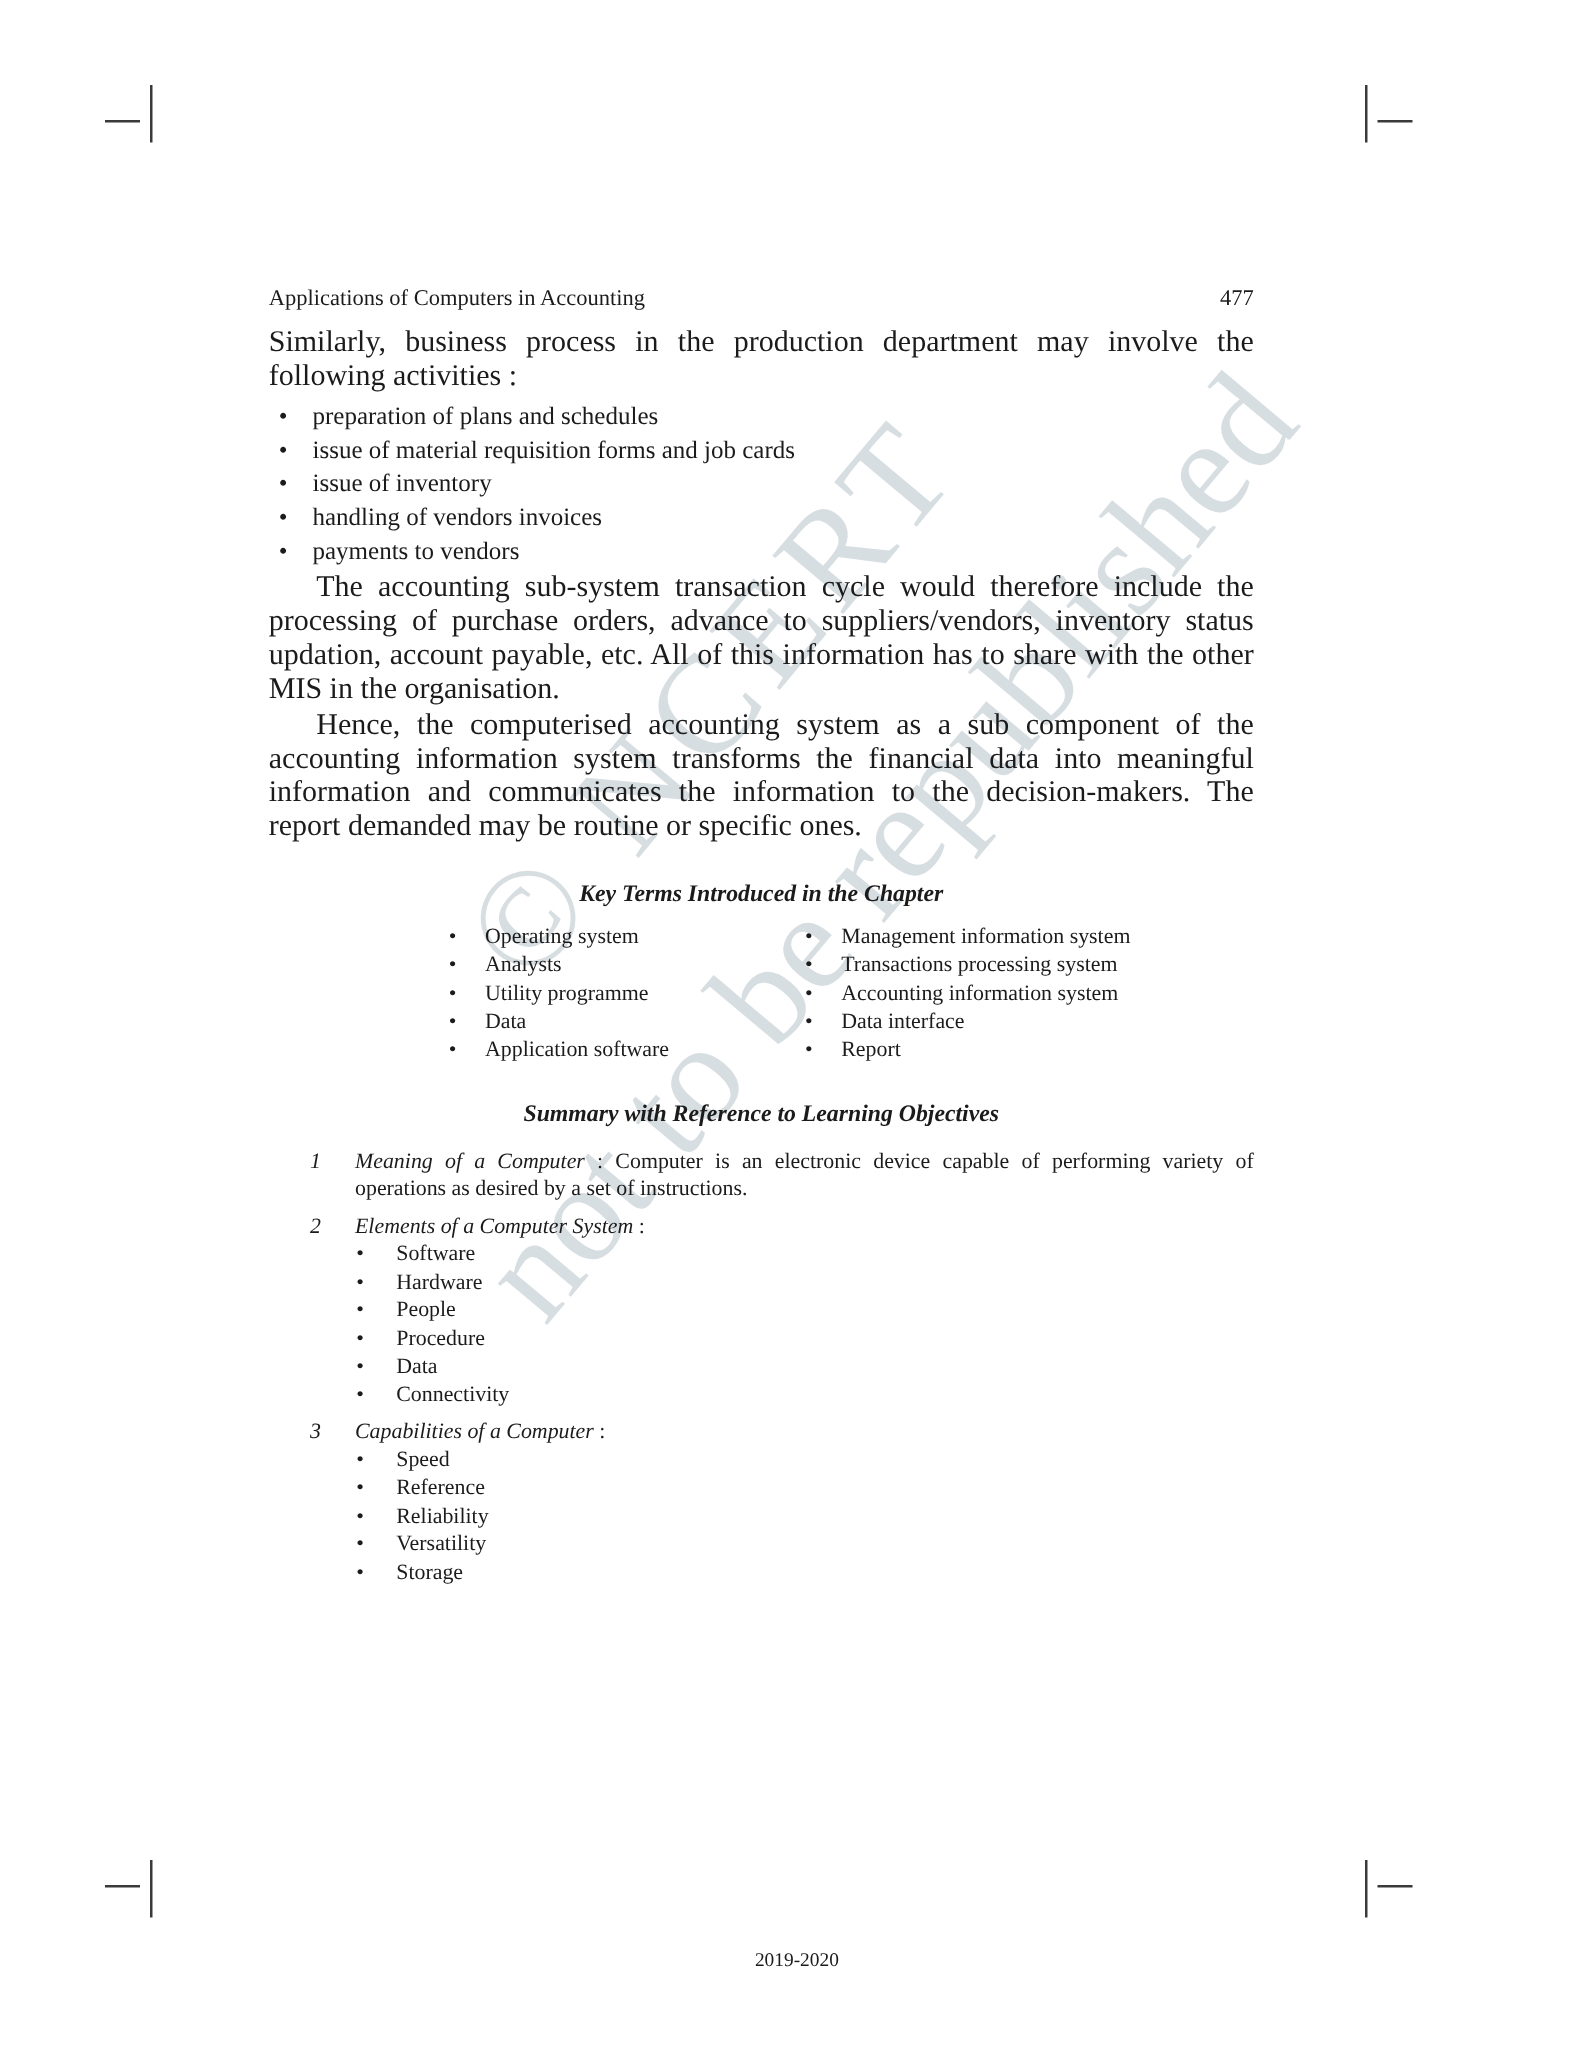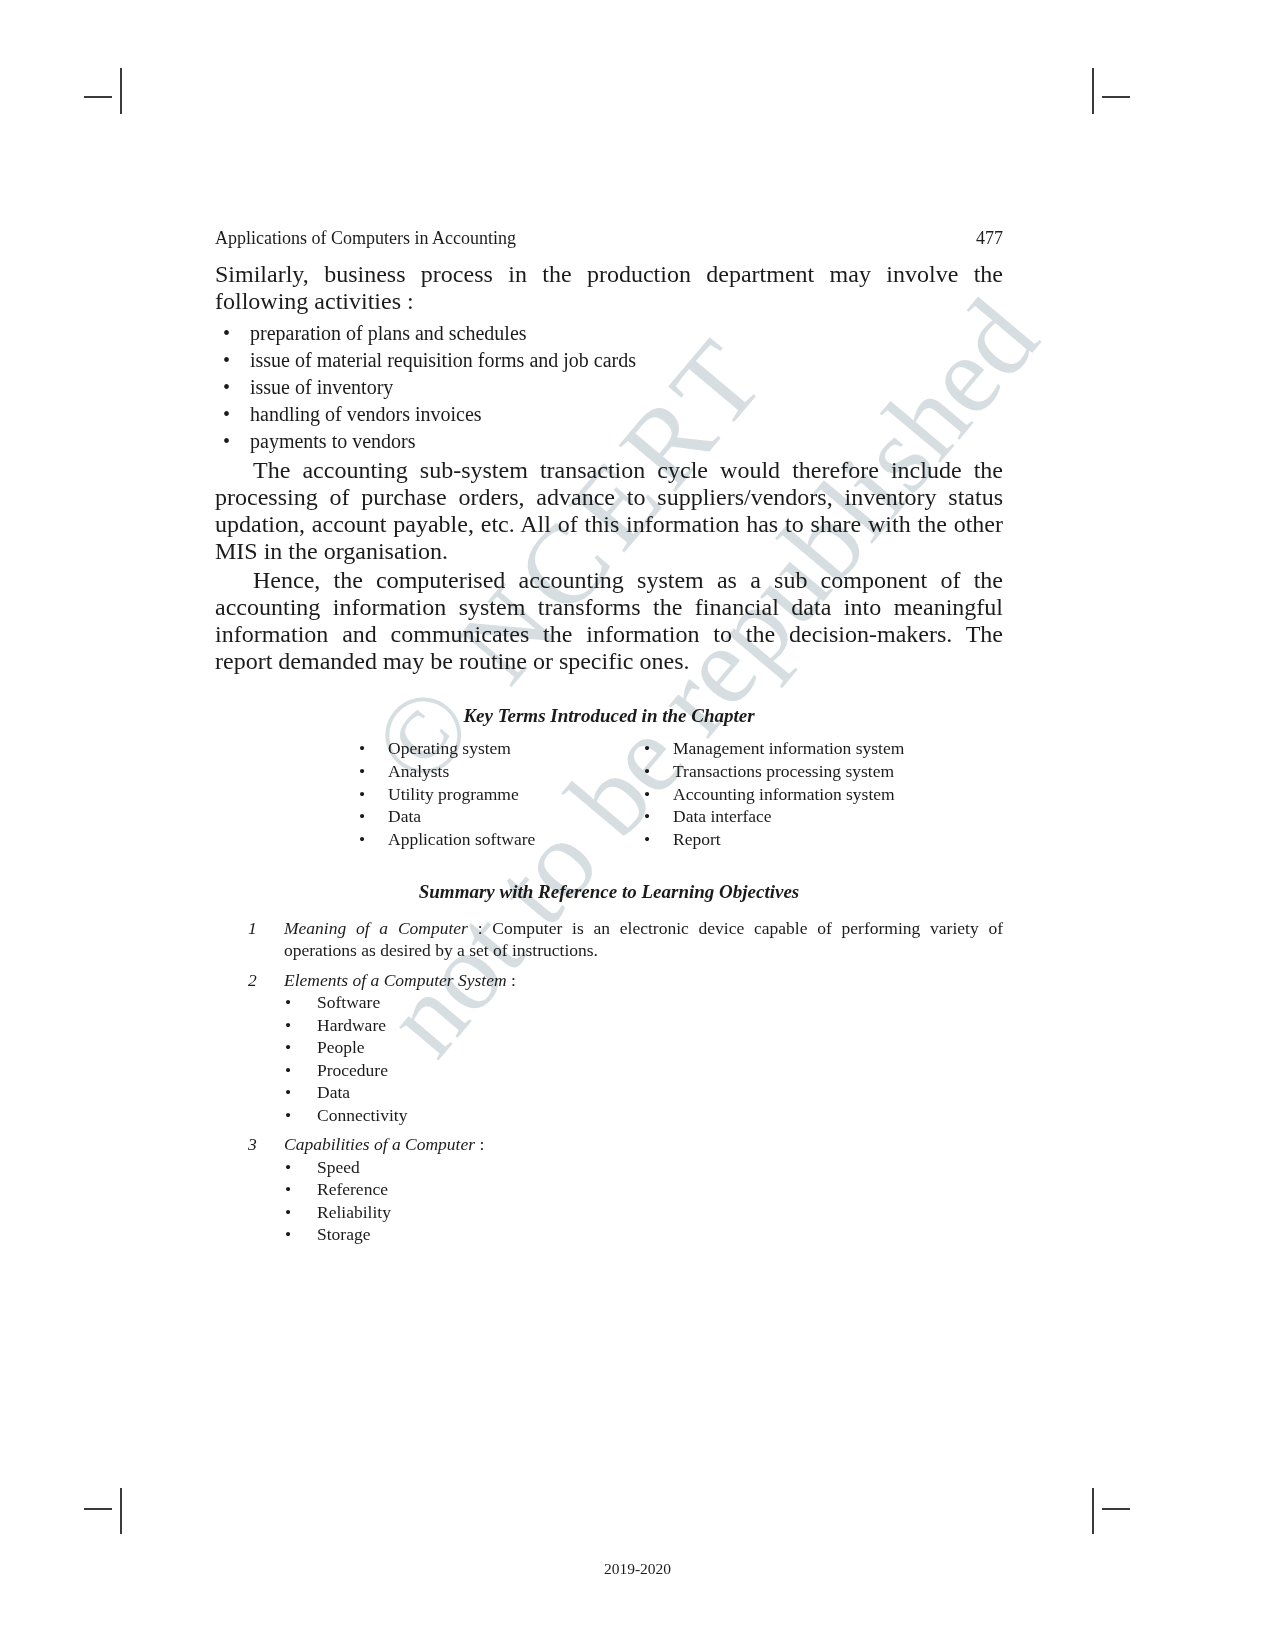--- a/index.html
+++ b/index.html
@@ -170,20 +170,21 @@
     </div>
 
     <div class="sum-item">
       <span class="sum-num">3</span>
       <div class="sum-body">
         <span class="sum-term">Capabilities of a Computer</span><span> :</span>
         <ul class="sub">
           <li>Speed</li>
           <li>Reference</li>
           <li>Reliability</li>
+          <li>Versatility</li>
           <li>Storage</li>
         </ul>
       </div>
     </div>
 
   </div>
 </div>
 
 <div class="footer">2019-2020</div>
 

